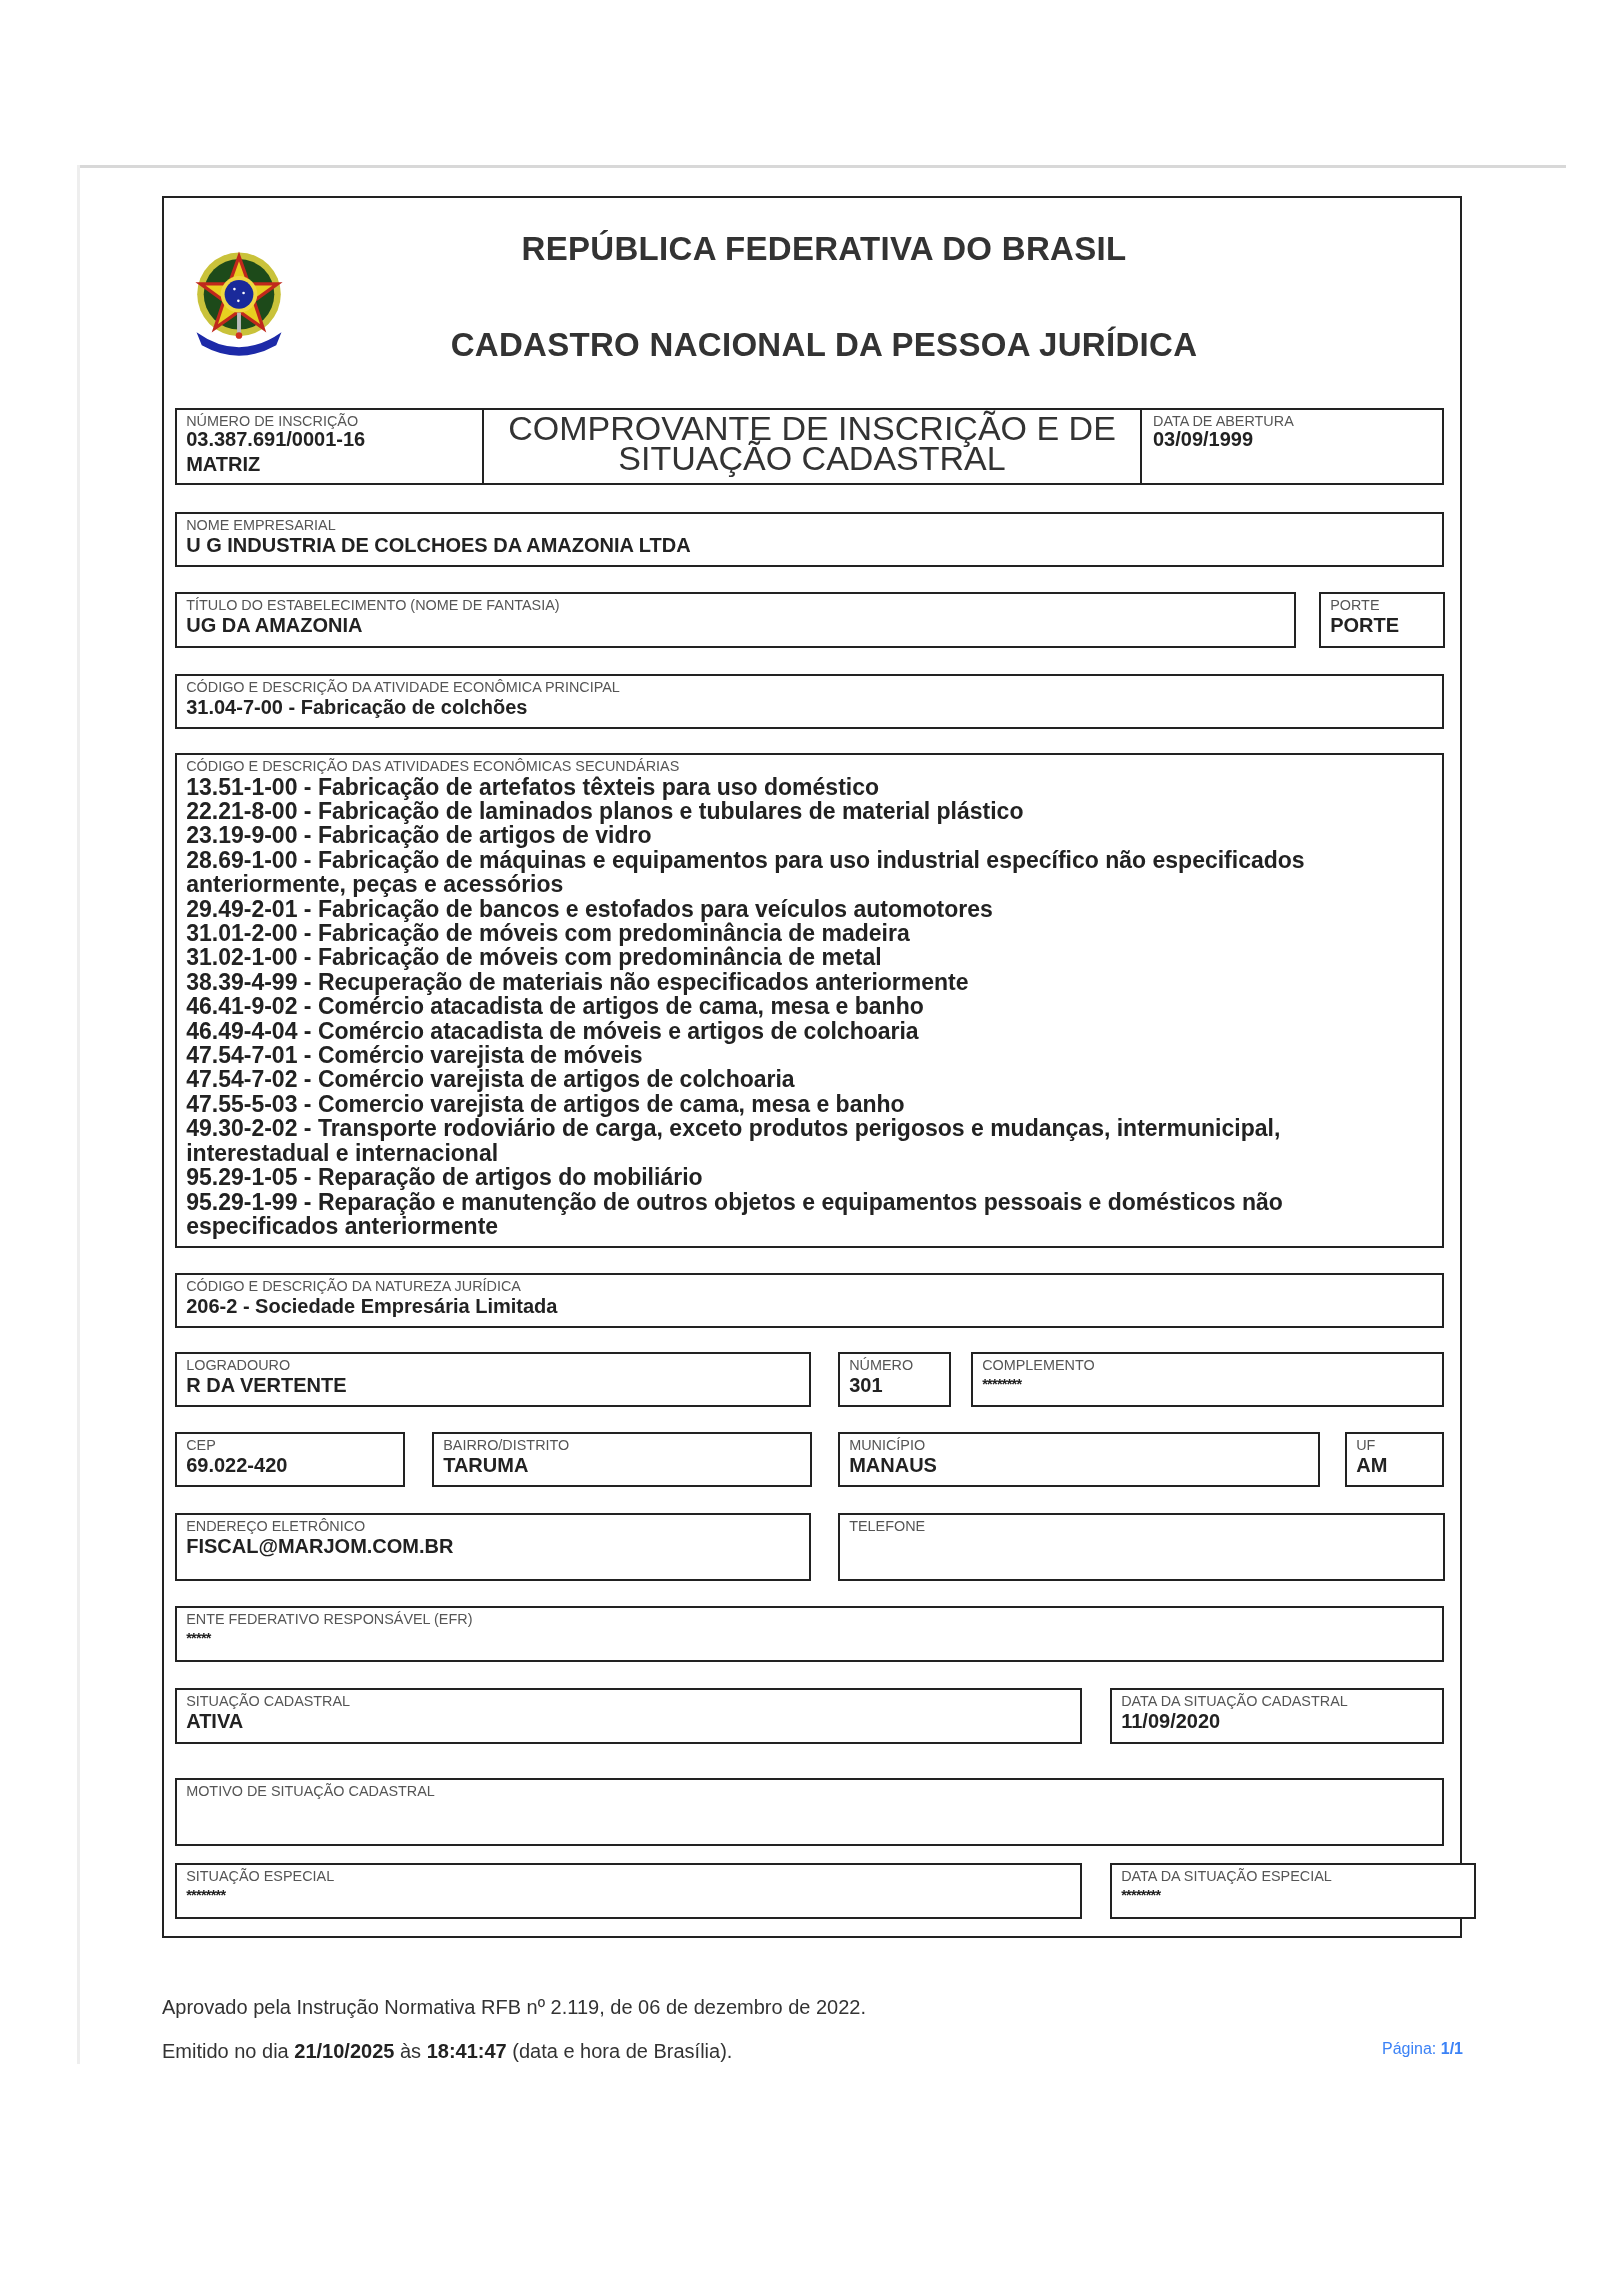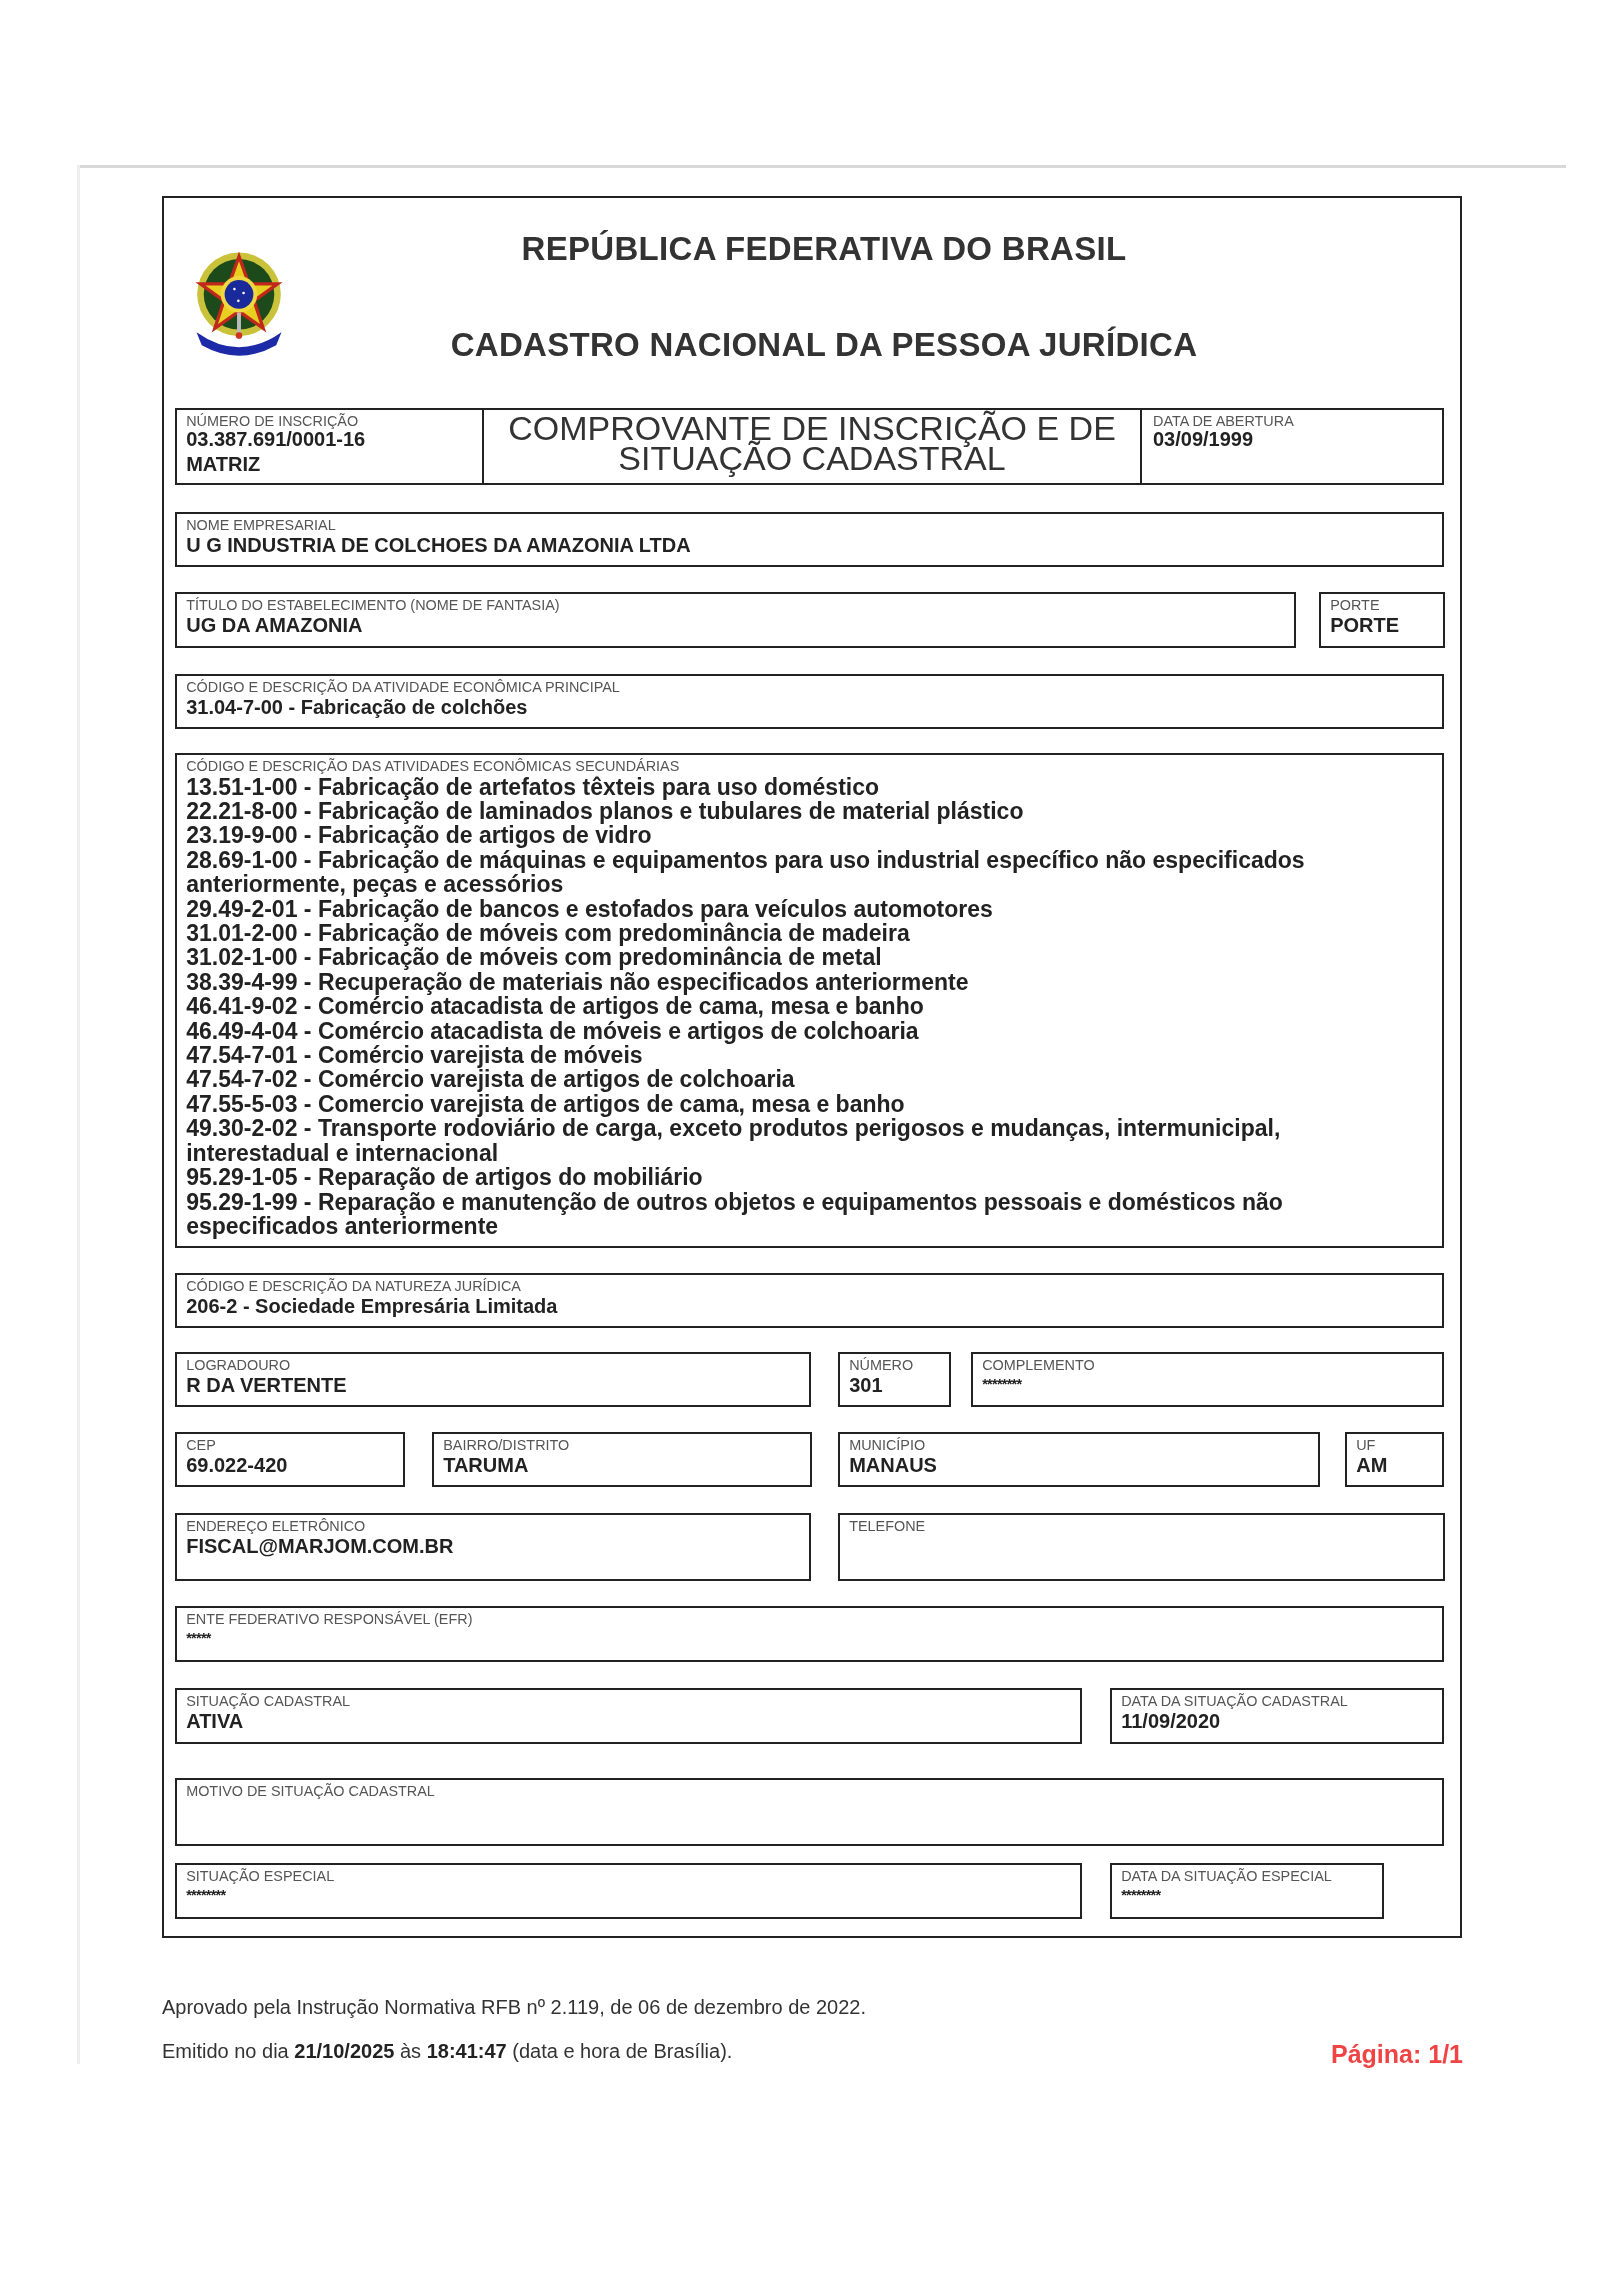--- a/index.html
+++ b/index.html
@@ -11,21 +11,21 @@
   .h-title { position: absolute; left: 366px; width: 916px; text-align: center; font-weight: bold; color: #333; font-size: 33px; letter-spacing: 0.3px; }
   .box { position: absolute; border: 2px solid #222; box-sizing: border-box; background: #fff; }
   .lbl { position: absolute; left: 9.2px; top: 2.6px; font-size: 14.4px; color: #555; white-space: nowrap; text-transform: uppercase; }
   .val { position: absolute; left: 9.2px; top: 19.6px; font-size: 20px; font-weight: bold; color: #222; white-space: nowrap; }
   .val.small { font-size: 14.4px; top: 22px; letter-spacing: -0.7px; }
   .cnpj-title { position: absolute; left: 482px; top: 408px; width: 660px; height: 77px; border-left: 2px solid #222; border-right: 2px solid #222; box-sizing: border-box; text-align: center; font-size: 34px; color: #333; line-height: 30px; padding-top: 5.2px; }
   .act-list { position: absolute; left: 9.2px; top: 19.6px; right: 26px; font-size: 23px; font-weight: bold; color: #222; line-height: 24.4px; }
   .act-list div { margin: 0; }
   .footer { position: absolute; left: 162px; font-size: 20px; color: #333; white-space: nowrap; }
   .footer b { color: #222; }
-  .page-num { position: absolute; right: 160px; font-size: 25px; color: #ef4444; white-space: nowrap; font-weight: bold; }
+  .page-num { position: absolute; right: 160px; font-size: 16px; color: #3b82f6; white-space: nowrap; }
 </style>
 </head>
 <body>
 
 <div class="page-top-line"></div>
 <div class="page-left-line"></div>
 
 <div class="frame"></div>
 
 <div class="emblem">
@@ -157,21 +157,21 @@
 
 <div class="box" style="left:175px; top:1770px; width:1269px; height:68px;margin-top:8px;">
   <span class="lbl">MOTIVO DE SITUAÇÃO CADASTRAL</span>
   <span class="val"></span>
 </div>
 
 <div class="box" style="left:175px; top:1863px; width:907px; height:56px;">
   <span class="lbl">SITUAÇÃO ESPECIAL</span>
   <span class="val small">********</span>
 </div>
-<div class="box" style="left:1110px; top:1863px; width:274px; height:56px;">
+<div class="box" style="left:1110px; top:1863px; width:366px; height:56px;">
   <span class="lbl">DATA DA SITUAÇÃO ESPECIAL</span>
   <span class="val small">********</span>
 </div>
 
 <div class="footer" style="top:1996px;">Aprovado pela Instrução Normativa RFB nº 2.119, de 06 de dezembro de 2022.</div>
 <div class="footer" style="top:2040px;">
   <span>Emitido no dia </span><b>21/10/2025</b><span> às </span><b>18:41:47</b><span> (data e hora de Brasília).</span>
 </div>
 <div class="page-num" style="top:2040px;">
   <span>Página: </span><b>1/1</b>

